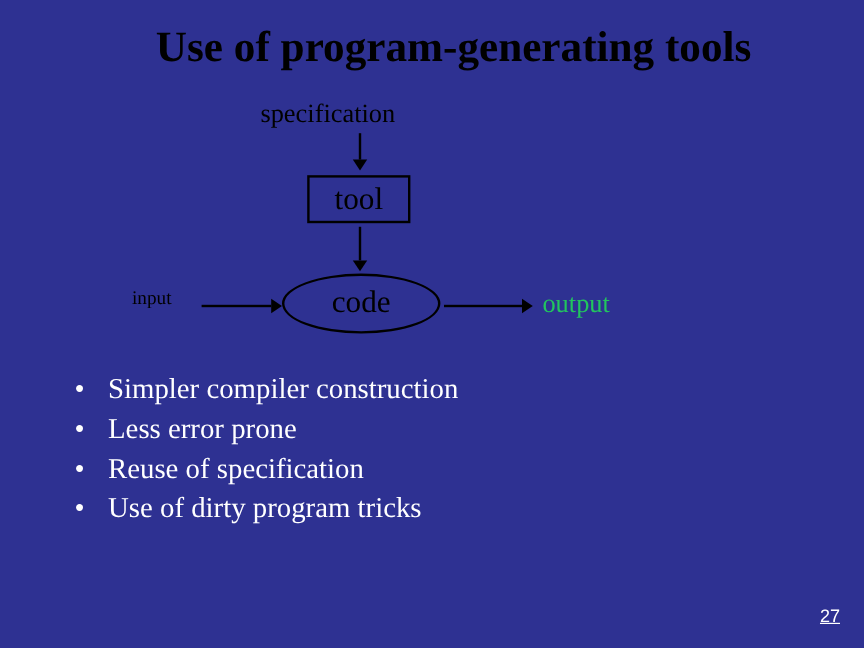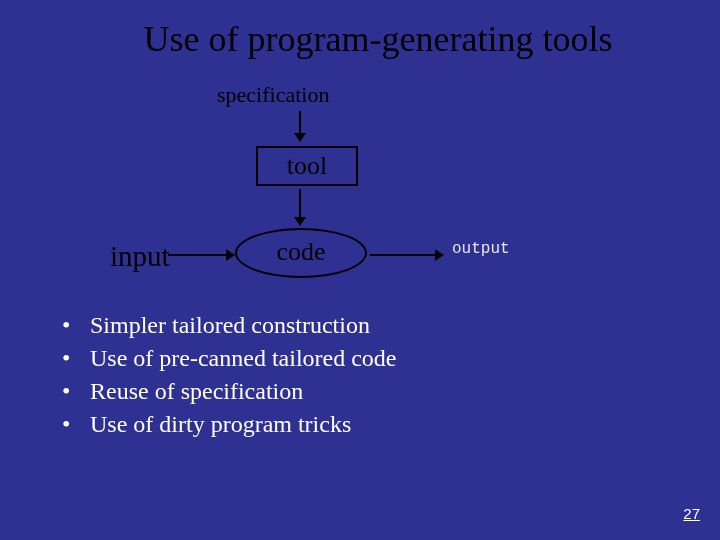--- a/index.html
+++ b/index.html
@@ -11,21 +11,21 @@
     font-family: "Times New Roman", Times, serif;
     color: #fff;
     overflow: hidden;
     position: relative;
   }
   .title {
     font-size: 36px;
     color: #000;
     text-align: center;
     padding-top: 18px;
-    font-weight: normal;
+    font-weight: bold;
     padding-left: 36px;
   }
   .spec-label {
     position: absolute;
     left: 217px;
     top: 82px;
     font-size: 22px;
     color: #000;
     text-align: right;
   }
@@ -43,21 +43,21 @@
     left: -5px;
     top: 22px;
     border-left: 6px solid transparent;
     border-right: 6px solid transparent;
     border-top: 9px solid #000;
   }
   .tool-box {
     position: absolute;
     left: 256px;
     top: 146px;
-    width: 102px;
+    width: 86px;
     height: 40px;
     border: 2px solid #000;
     box-sizing: border-box;
     text-align: center;
     line-height: 36px;
     font-size: 26px;
     color: #000;
     background: transparent;
   }
   .arrow2 {
@@ -89,30 +89,29 @@
     text-align: center;
     line-height: 44px;
     font-size: 26px;
     color: #000;
     background: transparent;
   }
   .input-label {
     position: absolute;
     left: 110px;
     top: 240px;
-    font-size: 29px;
+    font-size: 16px;
     color: #000;
   }
   .output-label {
     position: absolute;
     left: 452px;
     top: 240px;
-    font-size: 16px;
-    color: #e5e5e5;
-    font-family: Liberation Mono, monospace;
+    font-size: 22px;
+    color: #22c55e;
   }
   .arrow-in {
     position: absolute;
     left: 168px;
     top: 254px;
     width: 58px;
     height: 2px;
     background: #000;
   }
   .arrow-in::after {
@@ -180,19 +179,19 @@
 <div class="tool-box">tool</div>
 <div class="arrow2"></div>
 <div class="code-ellipse">code</div>
 
 <div class="input-label">input</div>
 <div class="arrow-in"></div>
 <div class="arrow-out"></div>
 <div class="output-label">output</div>
 
 <ul class="bullets">
-  <li>Simpler tailored construction</li>
-  <li>Use of pre-canned tailored code</li>
+  <li>Simpler compiler construction</li>
+  <li>Less error prone</li>
   <li>Reuse of specification</li>
   <li>Use of dirty program tricks</li>
 </ul>
 
 <div class="page-num">27</div>
 
 </body></html>

